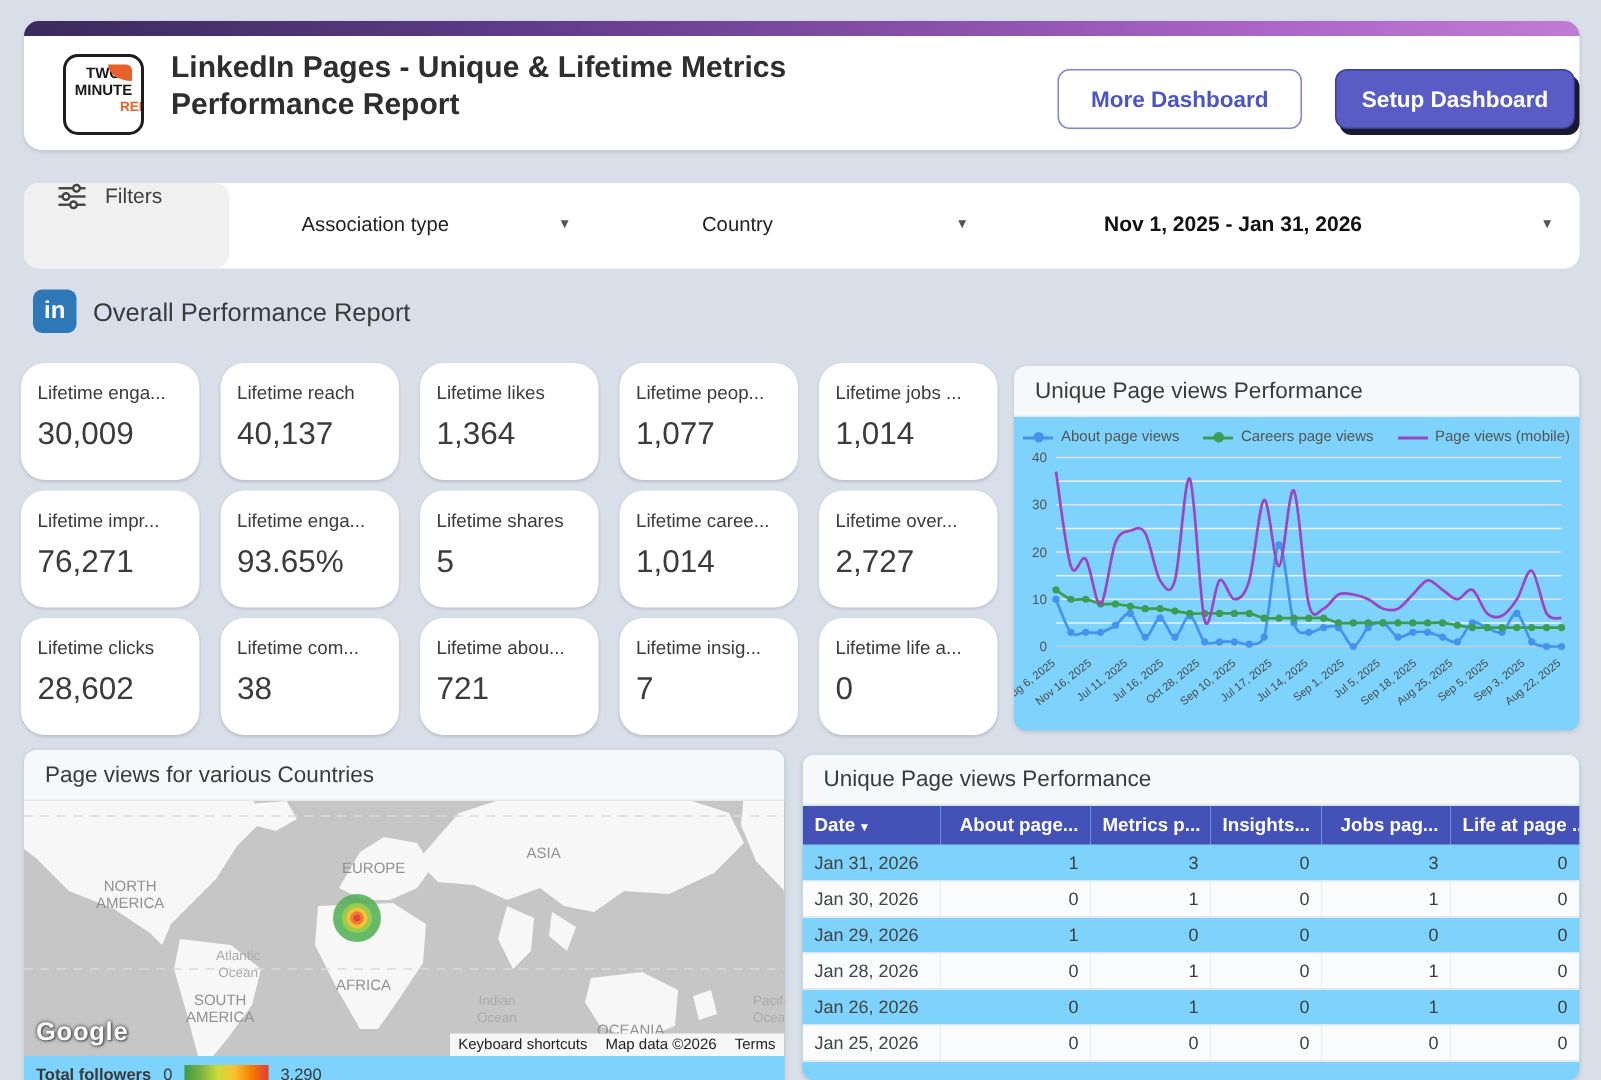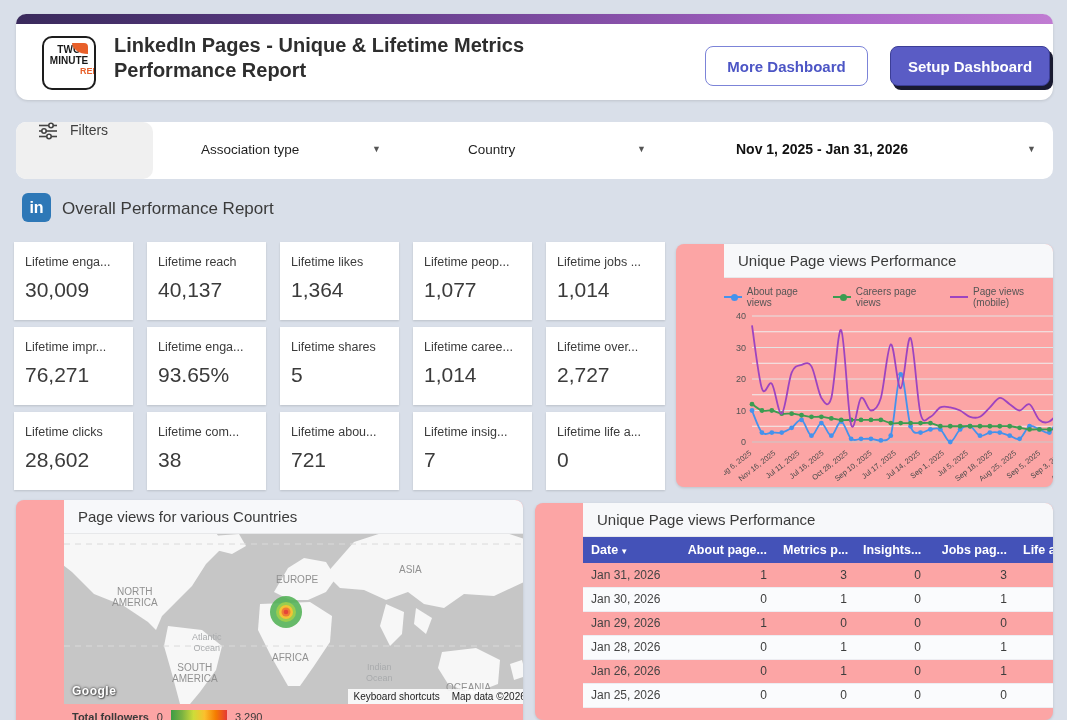--- a/index.html
+++ b/index.html
@@ -36,46 +36,46 @@
   #date-range { top:19px; font-size:14px; font-weight:600; color:#111; cursor:pointer; }
 
   
   #li-icon { left:22px; top:193px; width:29px; height:29px; border-radius:6px; background:#2e78b7;
     color:#fff; font-weight:bold; font-size:16px; display:flex; align-items:center; justify-content:center; }
   #section-title { left:62px; top:199px; font-size:17px; color:#3a3a3a; }
 
   
   #cards-grid { left:14px; top:242px; width:652px; display:grid;
     grid-template-columns:repeat(5,119px); gap:7px 14px; }
-  .mcard { width:119px; height:78px; background:#fff; border-radius:0;
+  .mcard { width:119px; height:78px; background:#fff; border-radius:16px;
     box-shadow:0 1px 2px rgba(0,0,0,.14); padding:13px 10px 0 11px; }
   .mcard .lbl { font-size:12.5px; color:#3b3b3b; white-space:nowrap; overflow:hidden; }
   .mcard .val { font-size:21px; color:#3b3b3b; margin-top:9px; }
 
   
-  .panel { background:#fca5a5; border-radius:8px; box-shadow:0 1px 3px rgba(0,0,0,.13); overflow:hidden;padding-left:48px; }
+  .panel { background:#7dd3fc; border-radius:8px; box-shadow:0 1px 3px rgba(0,0,0,.13); overflow:hidden; }
   .panel-hd { height:34px; background:#f7f8fa; border-bottom:1px solid #e7e8ea;
     display:flex; align-items:center; padding-left:14px; font-size:15px; color:#3a3a3a; }
 
   
   #chart-panel { left:676px; top:244px; width:377px; height:243px; }
   #chart-legend { display:flex; justify-content:center; align-items:center; gap:16px; margin-top:8px; }
   .lg-item { display:flex; align-items:center; gap:5px; font-size:10px; color:#555; }
   .lg-line { width:20px; height:2px; position:relative; }
   .lg-line .dot { position:absolute; left:7px; top:-2.5px; width:7px; height:7px; border-radius:50%; }
 
   
   #map-panel { left:16px; top:500px; width:507px; height:240px; }
   #map-canvas { position:relative; width:507px; height:170px; background:#c6c6c6; overflow:hidden; cursor:grab; }
   #map-footer { display:flex; align-items:center; gap:8px; padding:6px 0 0 8px; }
   #tf-label { font-size:11px; font-weight:bold; color:#3a3a3a; }
   .tf-num { font-size:11px; color:#3a3a3a; }
   #tf-bar { width:56px; height:13px;
     background:linear-gradient(90deg,#3d9c45,#7cb342,#cddc39,#fbc02d,#f57c00,#e53935); }
-  #google-logo { left:8px; bottom:6px; font-size:12px; font-weight:bold; color:#fff; letter-spacing:.5px;
+  #google-logo { left:8px; bottom:6px; font-size:17px; font-weight:bold; color:#fff; letter-spacing:.5px;
     text-shadow:0 0 2px #5f5f5f,0 0 3px #5f5f5f,1px 1px 1px #6b6b6b; cursor:pointer; }
   #map-attrib { right:0; bottom:0; display:flex; }
   #map-attrib span { background:rgba(255,255,255,.85); font-size:10px; color:#222;
     padding:2px 6px; cursor:pointer; }
   .map-lbl { position:absolute; color:#919191; font-size:10px; text-align:center; line-height:11px; }
   .map-lbl.ocean { color:#a9abad; font-size:9px; }
 
   
   #table-panel { left:535px; top:503px; width:518px; height:217px; }
   #tbl { width:100%; border-collapse:collapse; table-layout:fixed; }

